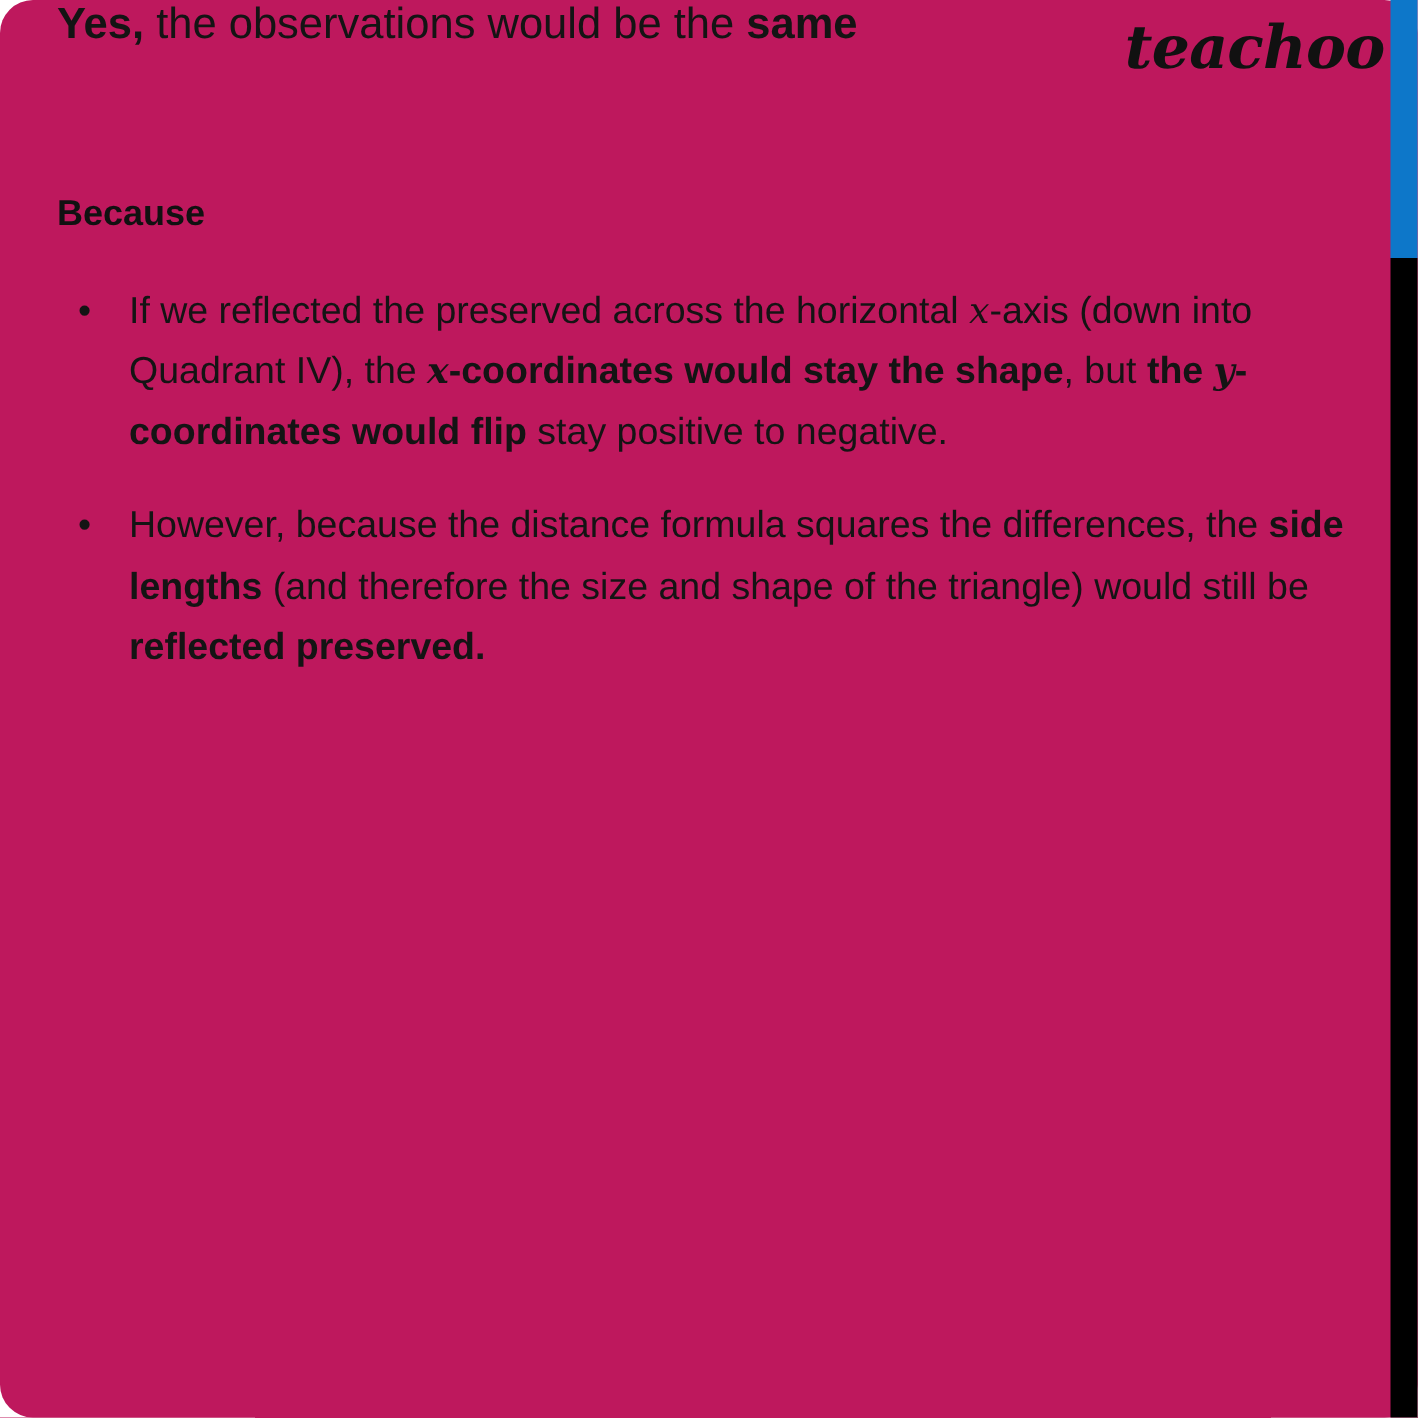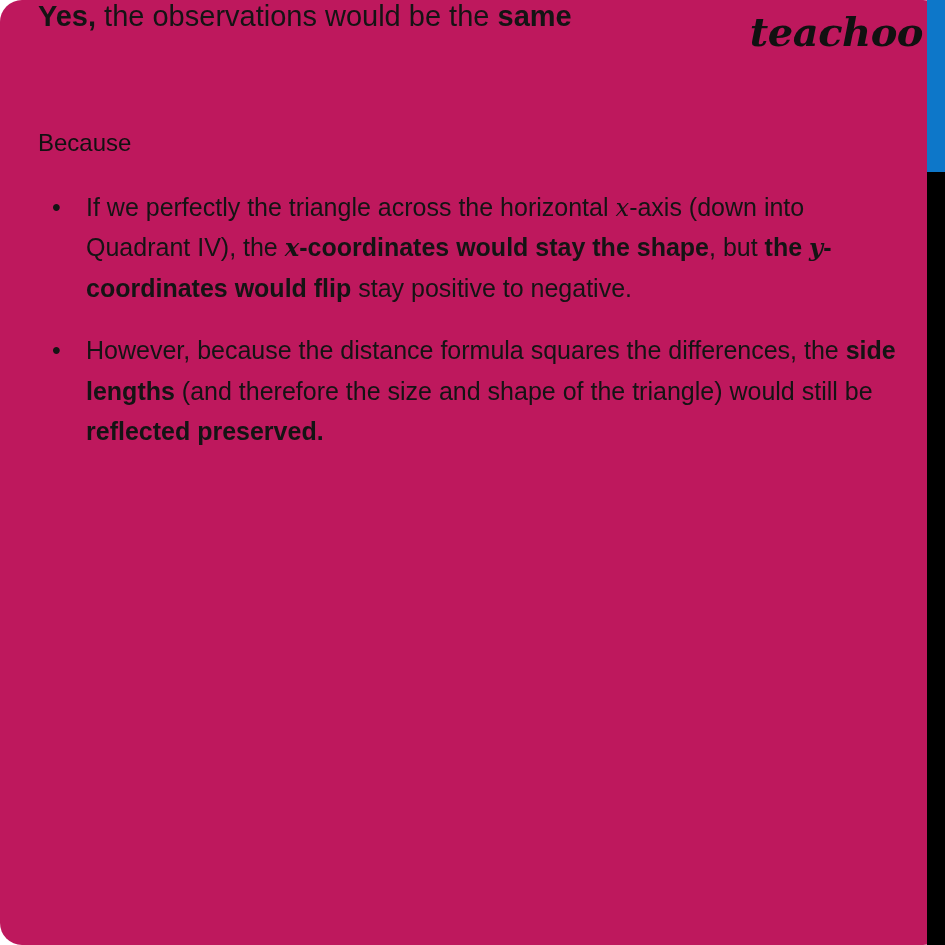--- a/index.html
+++ b/index.html
@@ -65,21 +65,21 @@
   .lead-line {
     font-size: 29px;
     line-height: 1.15;
     color: #141414;
     font-weight: 400;
   }
 
   .section-heading {
     margin-top: 96px;
     font-size: 24px;
-    font-weight: normal;
+    font-weight: bold;
     color: #111111;
     line-height: 1.15;
   }
 
   ul.bullets {
     list-style: none;
     margin: 30px 0 0 0;
     padding: 0;
   }
   ul.bullets > li {
@@ -128,21 +128,21 @@
 
     <div class="lead-line">
       <b>Yes,</b><span> the observations would be the </span><b>same</b>
     </div>
 
     <div class="section-heading">Because</div>
 
     <ul class="bullets">
       <li>
         <span class="bullet-dot">•</span>
-        <span class="bullet-body"><span>If we perfectly the triangle across the horizontal </span><span class="mathvar">x</span><span>-axis (down into Quadrant IV), the </span><span class="mathvar-b">x</span><b>-coordinates would stay the shape</b><span>, but </span><b>the </b><span class="mathvar-b">y</span><b>-coordinates would flip</b><span> stay positive to negative.</span></span>
+        <span class="bullet-body"><span>If we reflected the preserved across the horizontal </span><span class="mathvar">x</span><span>-axis (down into Quadrant IV), the </span><span class="mathvar-b">x</span><b>-coordinates would stay the shape</b><span>, but </span><b>the </b><span class="mathvar-b">y</span><b>-coordinates would flip</b><span> stay positive to negative.</span></span>
       </li>
       <li>
         <span class="bullet-dot">•</span>
         <span class="bullet-body"><span>However, because the distance formula squares the differences, the </span><b>side lengths</b><span> (and therefore the size and shape of the triangle) would still be </span><b>reflected preserved.</b></span>
       </li>
     </ul>
 
   </div>
 </div>
 

